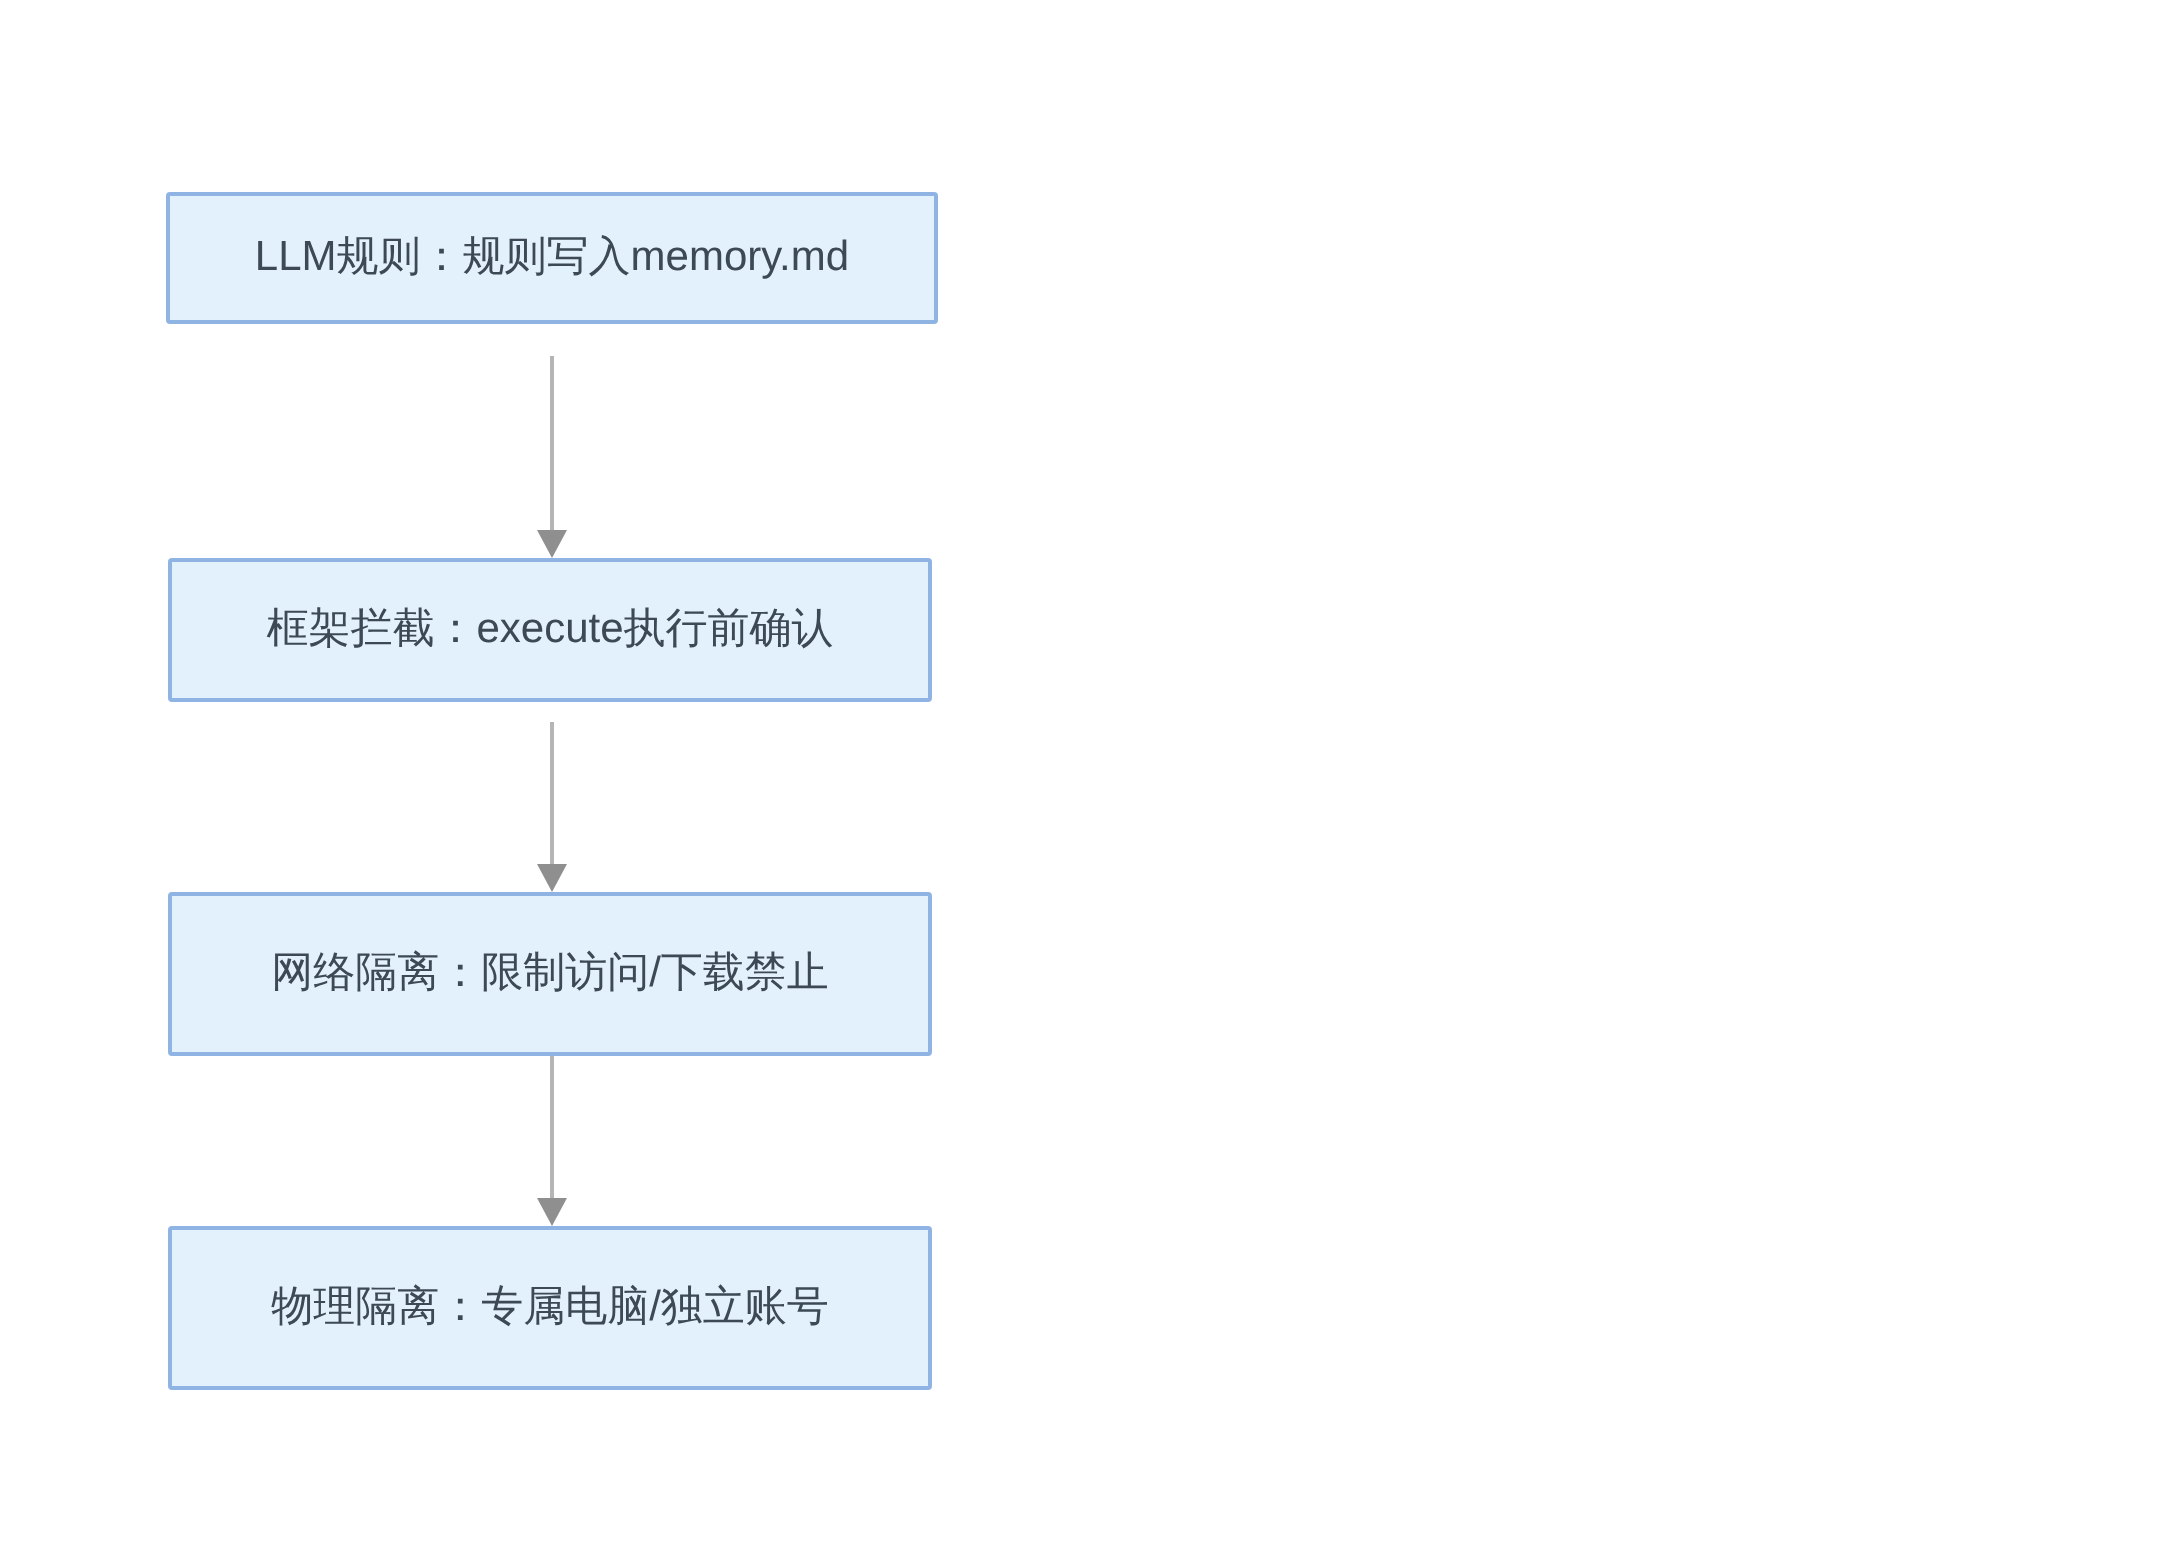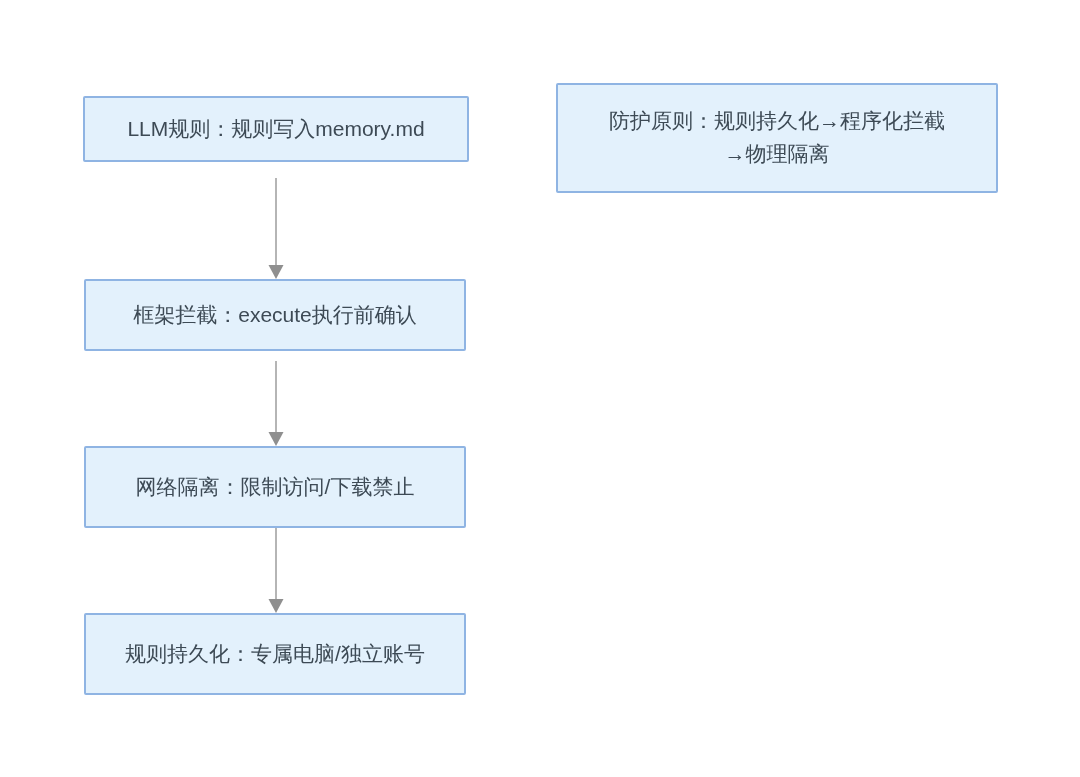--- a/index.html
+++ b/index.html
@@ -72,21 +72,17 @@
   <div class="node node-3">
     <span>网络隔离：限制访问/下载禁止</span>
   </div>
 
   <svg class="arrow arrow-3" viewBox="0 0 18 85" xmlns="http://www.w3.org/2000/svg">
     <line x1="9" y1="0" x2="9" y2="72" stroke="#b5b5b5" stroke-width="2"></line>
     <polygon points="1.5,71 16.5,71 9,85" fill="#8f8f8f"></polygon>
   </svg>
 
   <div class="node node-4">
-    <span>规则持久化：专属电脑/独立账号</span>
+    <span>物理隔离：专属电脑/独立账号</span>
   </div>
 
-  <div class="node note">
-    <span class="line">防护原则：规则持久化→程序化拦截</span>
-    <span class="line">→物理隔离</span>
-  </div>
 
 </div>
 
 </body></html>

